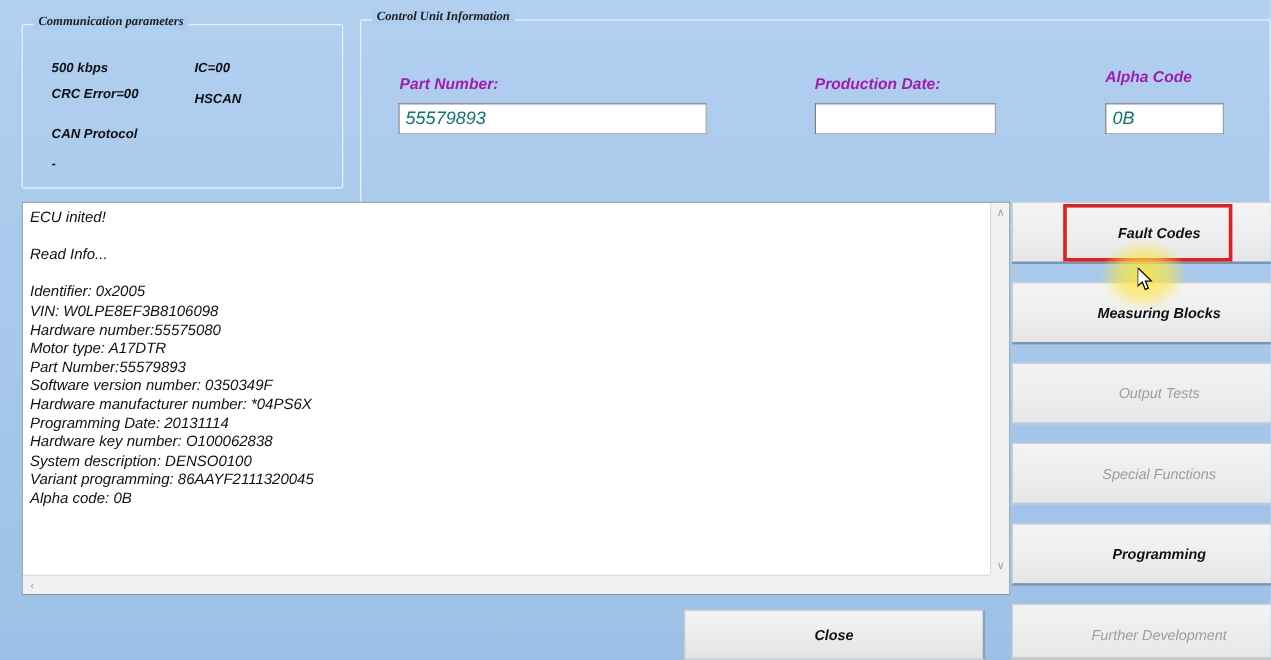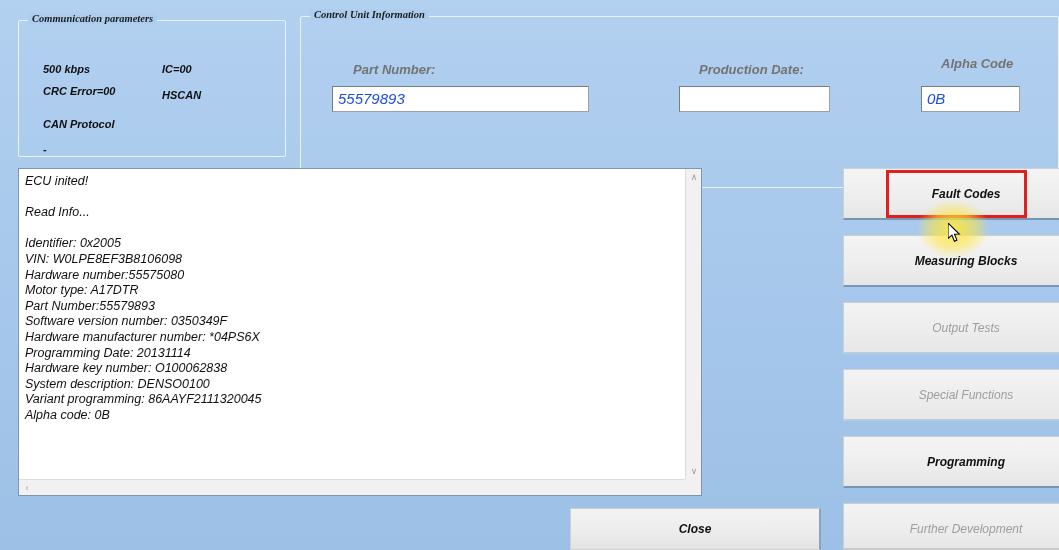--- a/index.html
+++ b/index.html
@@ -37,55 +37,53 @@
   #comm-params { left: 18px; top: 20px; width: 268px; height: 137px; }
   #cu-info     { left: 300px; top: 16px; width: 759px; height: 172px; }
 
   .comm-row {
     position: absolute;
     font-size: 11px;
     font-style: italic;
     font-weight: bold;
     color: #101010;
     white-space: nowrap;
-    margin-top: 12px;
   }
 
   
   .field-label {
     position: absolute;
     font-size: 13px;
     font-style: italic;
     font-weight: bold;
-    color: #737373;
-    white-space: nowrap;
-    margin-left: 20px;
+    color: #a21caf;
+    white-space: nowrap;
   }
   .text-input {
     position: absolute;
     background: #ffffff;
     border: 1px solid #9aa2ab;
     border-top-color: #767d85;
     border-left-color: #767d85;
     font-family: "Liberation Sans", sans-serif;
     font-size: 15px;
     font-style: italic;
-    color: #1d4ed8;
+    color: #0f766e;
     padding: 0 5px;
     line-height: 24px;
     white-space: nowrap;
     overflow: hidden;
   }
 
   
   #log-pane {
     position: absolute;
     left: 18px;
     top: 168px;
-    width: 684px;
+    width: 824px;
     height: 328px;
     background: #ffffff;
     border: 1px solid #7f96ac;
     overflow: hidden;
   }
   #log-text {
     position: absolute;
     left: 6px;
     top: 5px;
     right: 22px;

